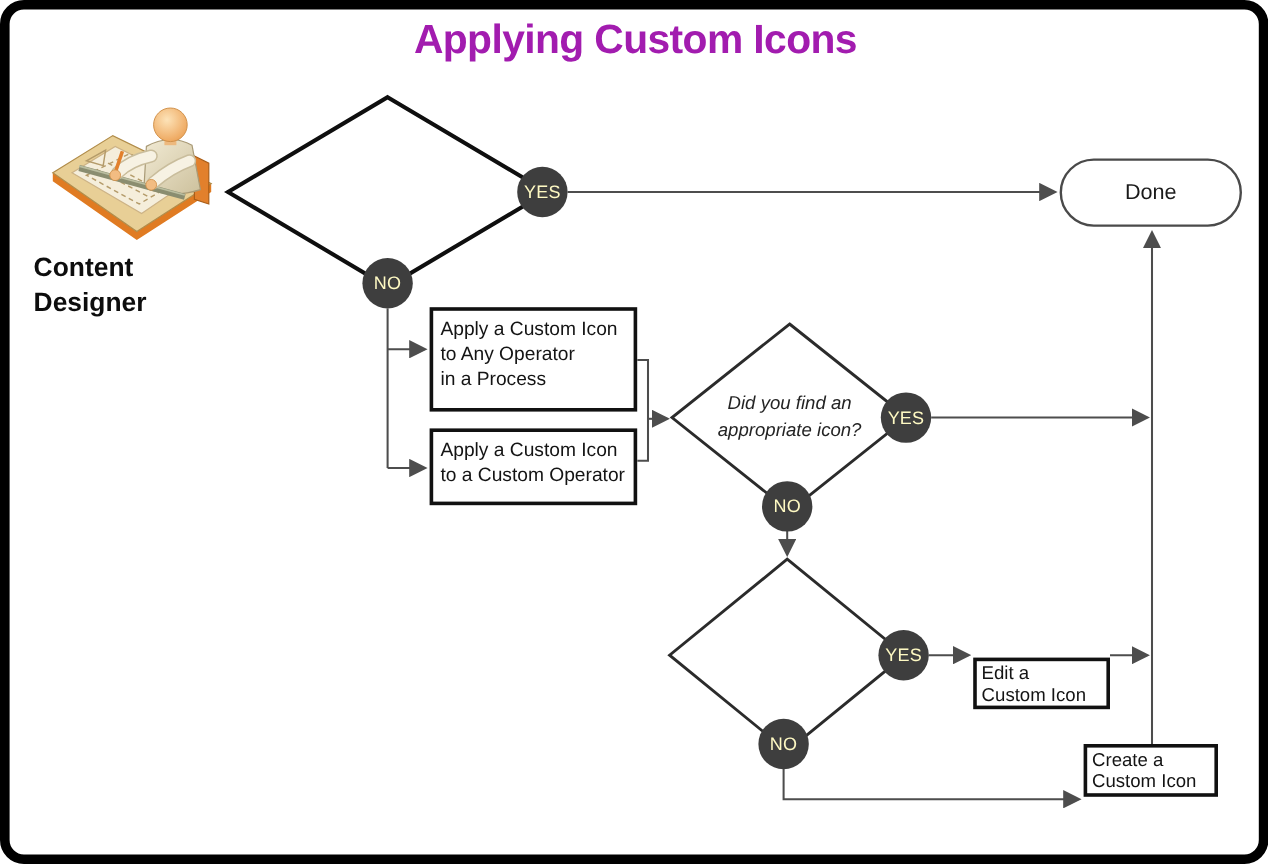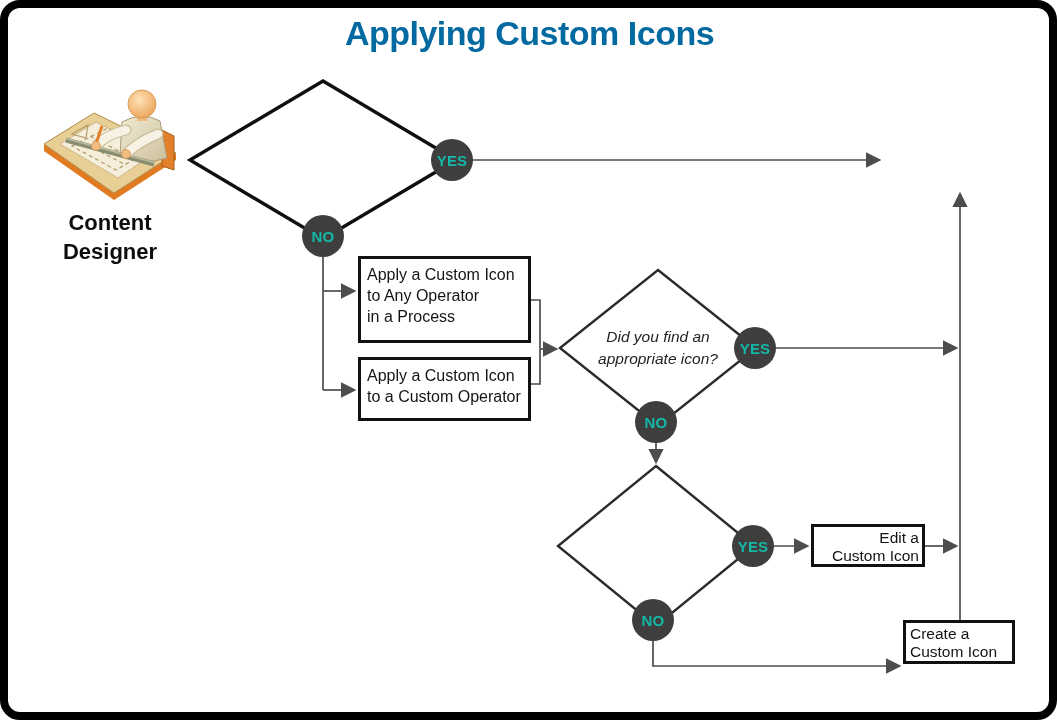--- a/index.html
+++ b/index.html
@@ -9,51 +9,51 @@
     --frame:#000000;
   }
   html,body{margin:0;padding:0;background:#fff;}
   .canvas{
     position:relative;width:1057px;height:720px;box-sizing:border-box;
     background:#fff;border:8px solid var(--frame);border-radius:20px;
     font-family:"Liberation Sans",sans-serif;overflow:hidden;
   }
   .title{
     position:absolute;top:6px;left:2px;right:0;text-align:center;
-    font-size:34px;font-weight:700;color:#0369a1;letter-spacing:-0.5px;margin:0;
+    font-size:34px;font-weight:700;color:#a21caf;letter-spacing:-0.5px;margin:0;
   }
   svg.wires{position:absolute;left:0;top:0;width:1057px;height:720px;z-index:1;}
   .wire{stroke:var(--connector);stroke-width:1.7;fill:none;}
   .arrhead{fill:var(--connector);}
   .diamond{fill:#ffffff;stroke:#2b2b2b;stroke-width:2.4;}
   .diamond.primary{stroke:#0f0f0f;stroke-width:3.4;}
   .badge{
     position:absolute;width:42px;height:42px;border-radius:50%;
-    background:var(--badge);color:#14b8a6;display:flex;align-items:center;justify-content:center;
-    font-size:15px;font-weight:700;z-index:3;letter-spacing:0.2px;
+    background:var(--badge);color:#fef9c3;display:flex;align-items:center;justify-content:center;
+    font-size:15px;font-weight:400;z-index:3;letter-spacing:0.2px;
   }
   .proc{
     position:absolute;background:#fff;border:3px solid var(--shape-border);
     color:#141414;font-size:16px;line-height:1.3;white-space:pre-line;
     box-sizing:border-box;z-index:2;padding:6px 4px 16px 6px;
   }
   .proc.small{font-size:15.5px;line-height:1.18;padding:2px 3px 0 4px;border-width:3px;}
   .dtext{
     position:absolute;text-align:center;white-space:pre-line;
     font-size:15.5px;line-height:1.45;color:#242424;z-index:2;
   }
   .done{
     position:absolute;left:875px;top:124px;width:152px;height:57px;
     box-sizing:border-box;border:2.5px solid #4a4a4a;border-radius:29px;background:#fff;
     display:flex;align-items:center;justify-content:center;
     font-size:18px;color:#1a1a1a;z-index:2;
   }
   .actor-icon{position:absolute;left:30px;top:70px;z-index:2;}
   .actor-label{
-    position:absolute;left:20px;top:201px;width:164px;text-align:center;
+    position:absolute;left:20px;top:201px;width:164px;
     font-size:22px;font-weight:700;line-height:1.3;color:#0d0d0d;
     white-space:pre-line;z-index:2;
   }
 </style>
 </head>
 <body>
 
 <div class="canvas">
 
   <h1 class="title">Applying Custom Icons</h1>
@@ -126,19 +126,20 @@
   <div class="badge" style="left:726px;top:319px;">YES</div>
   <div class="badge" style="left:627px;top:393px;">NO</div>
   <div class="badge" style="left:724px;top:517px;">YES</div>
   <div class="badge" style="left:624px;top:591px;">NO</div>
 
   <div class="proc" style="left:350px;top:248px;width:173px;height:87px;">Apply a Custom Icon
 to Any Operator
 in a Process</div>
   <div class="proc" style="left:350px;top:349px;width:173px;height:64px;">Apply a Custom Icon
 to a Custom Operator</div>
-  <div class="proc small" style="left:803px;top:516px;width:114px;height:43px;text-align:right;">Edit a
+  <div class="proc small" style="left:803px;top:540px;width:114px;height:43px;">Edit a
 Custom Icon</div>
   <div class="proc small" style="left:895px;top:612px;width:112px;height:44px;">Create a
 Custom Icon</div>
 
+  <div class="done">Done</div>
 
 </div>
 
 </body></html>

